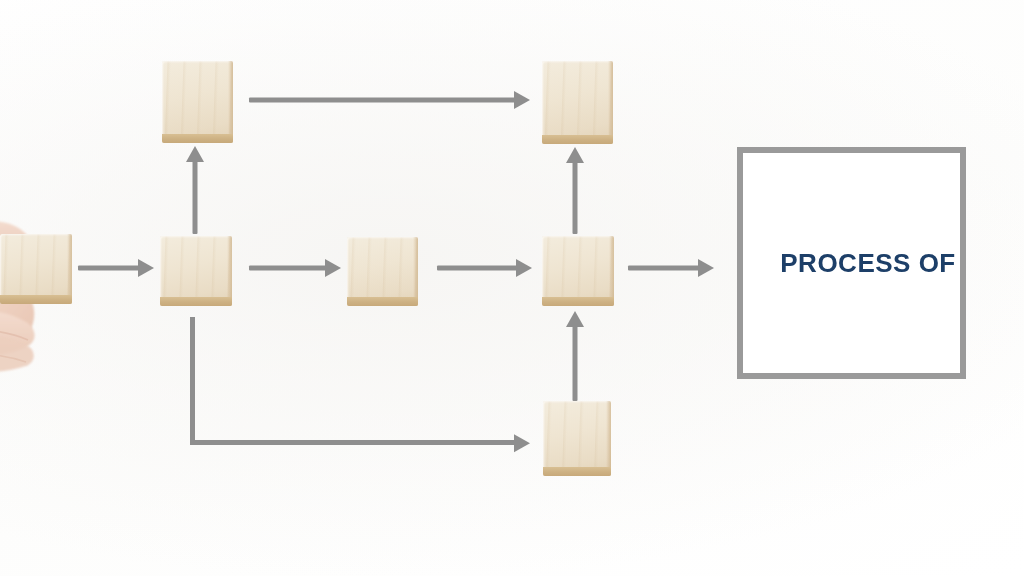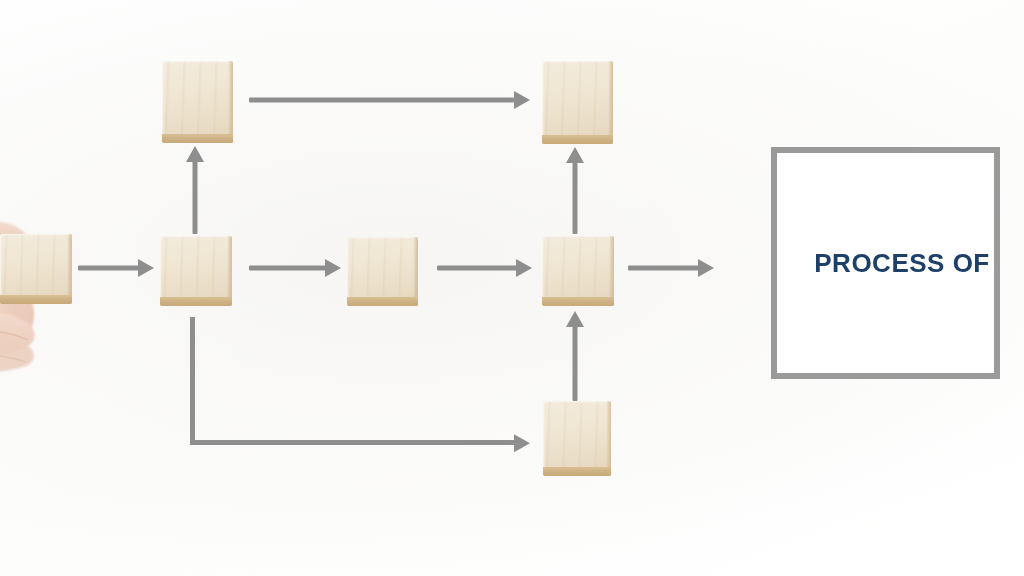--- a/index.html
+++ b/index.html
@@ -312,19 +312,19 @@
     <div class="seg-v" style="height:128px;"></div>
     <div class="seg-h" style="width:326px;"></div>
     <div class="head"></div>
   </div>
 
   <div class="arrow-h" style="left:628px; top:258px; width:86px; height:20px;">
     <div class="shaft" style="width:72px;"></div>
     <div class="head"></div>
   </div>
 
-  <div class="title-frame" style="left:771px; top:147px; width:229px; height:232px;padding-left:33px;">
+  <div class="title-frame" style="left:737px; top:147px; width:229px; height:232px;padding-left:33px;">
     <div class="title-text">
       <span class="line">PROCESS OF</span>
     </div>
   </div>
 
 </div>
 
 </body></html>

